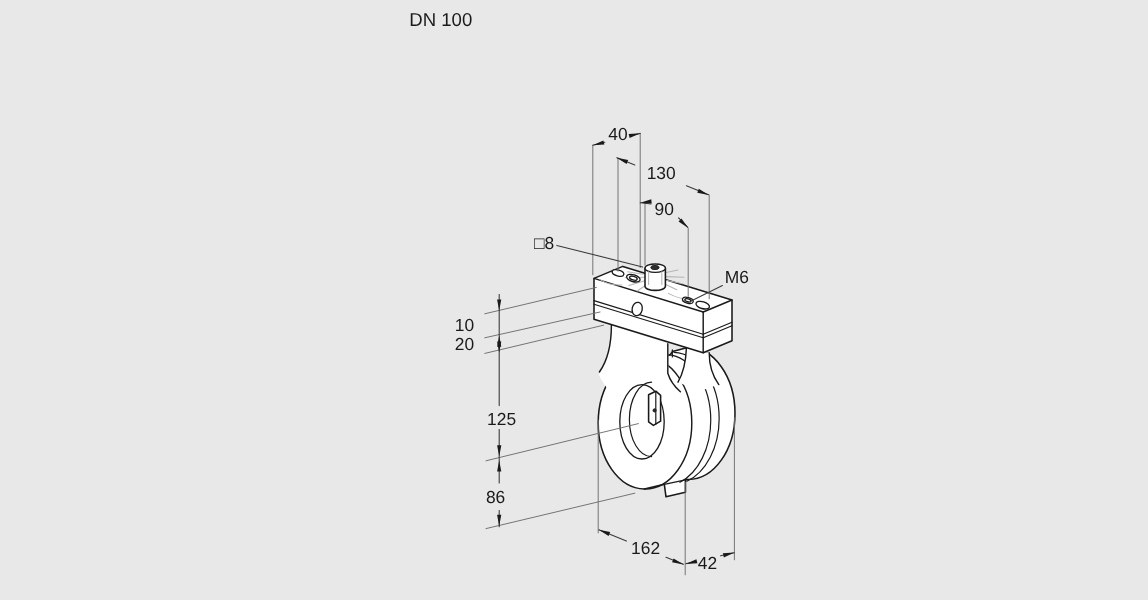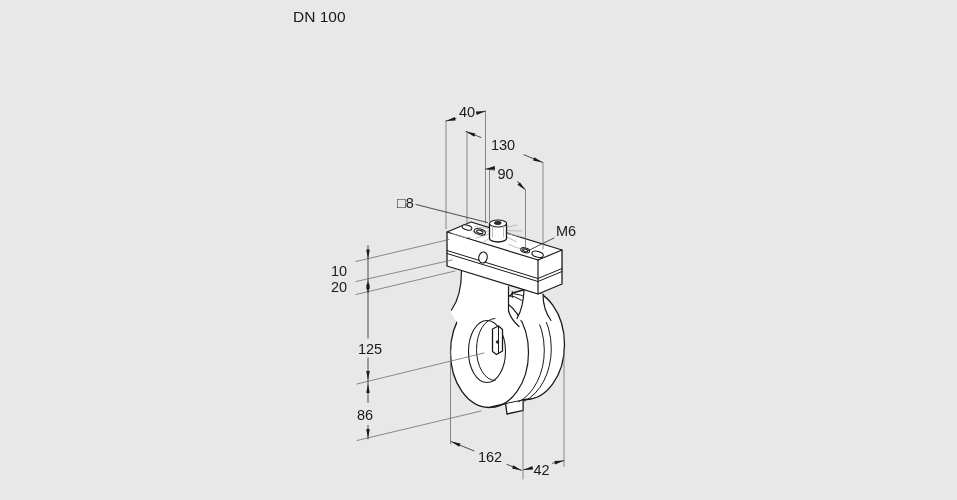--- a/index.html
+++ b/index.html
@@ -2,21 +2,21 @@
 <html><head>
 <meta charset="utf-8">
 <style>
   html,body{margin:0;padding:0;}
   body{
     width:957px;height:500px;
     background:#e8e8e8;
     font-family:"Liberation Sans", sans-serif;
     overflow:hidden;
   }
-  .stage{position:relative;width:815px;height:500px;}
+  .stage{position:relative;width:815px;height:500px;padding-left:48px;}
   svg{display:block;}
   text{
     font-family:"Liberation Sans", sans-serif;
     font-size:14.5px;
     fill:#1a1a1a;
   }
   .title-text{font-size:15.5px;}
   .outline{fill:#ffffff;stroke:#1a1a1a;stroke-width:1.3;stroke-linejoin:round;stroke-linecap:round;}
   .edge{fill:none;stroke:#1a1a1a;stroke-width:1.2;stroke-linejoin:round;stroke-linecap:round;}
   .edge-thin{fill:none;stroke:#1a1a1a;stroke-width:1;stroke-linecap:round;}

